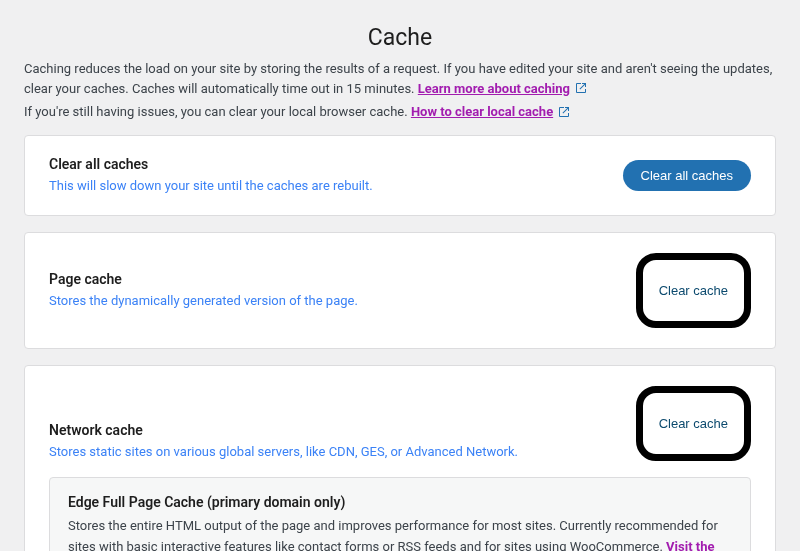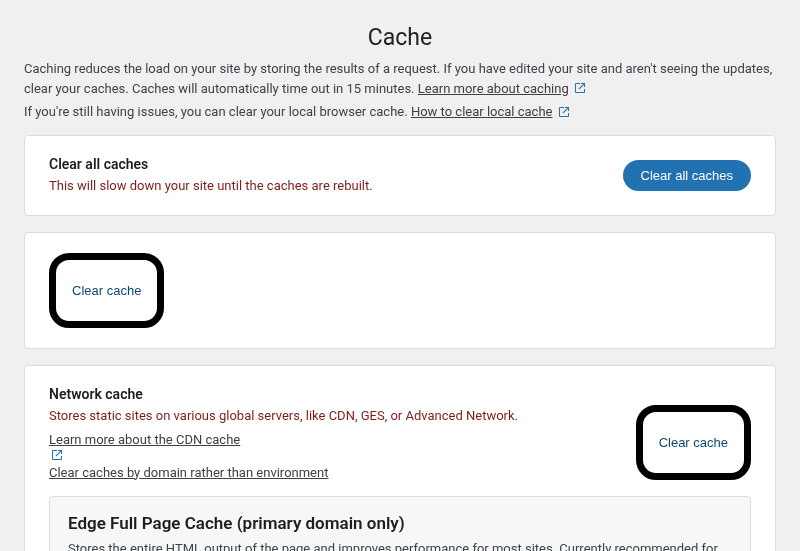--- a/index.html
+++ b/index.html
@@ -22,23 +22,24 @@
       line-height: 1.5;
       margin-bottom: 4px;
     }
     .page-description-2 {
       font-size: 13px;
       color: #3c434a;
       line-height: 1.5;
       margin-bottom: 13px;
     }
     a {
-      color: #404040;
+      color: #a21caf;
       text-decoration: underline;
       cursor: pointer;
+      font-weight: bold;
     }
     .card {
       background: #fff;
       border: 1px solid #dcdcde;
       border-radius: 4px;
       margin-bottom: 16px;
       padding: 20px 24px;
       display: flex;
       align-items: center;
       justify-content: space-between;
@@ -47,21 +48,21 @@
       flex: 1;
       margin-right: 20px;
     }
     .card-title {
       font-weight: 600;
       font-size: 14px;
       margin-bottom: 4px;
     }
     .card-description {
       font-size: 13px;
-      color: #7f1d1d;
+      color: #3b82f6;
       line-height: 1.5;
     }
     .btn-primary {
       background: #2271b1;
       color: #fff;
       border: none;
       border-radius: 20px;
       padding: 8px 18px;
       font-size: 13px;
       font-weight: 500;
@@ -105,21 +106,21 @@
     }
     .edge-box {
       background: #f6f7f7;
       border: 1px solid #dcdcde;
       border-radius: 4px;
       margin-top: 16px;
       padding: 16px 18px;
     }
     .edge-title {
       font-weight: 600;
-      font-size: 17px;
+      font-size: 14px;
       margin-bottom: 6px;
     }
     .edge-description {
       font-size: 13px;
       color: #3c434a;
       line-height: 1.6;
     }
     .ext-link-icon {
       display: inline-block;
       width: 12px;
@@ -153,37 +154,32 @@
 
 <div class="card">
   <div class="card-content">
     <div class="card-title">Clear all caches</div>
     <div class="card-description">This will slow down your site until the caches are rebuilt.</div>
   </div>
   <button class="btn-primary">Clear all caches</button>
 </div>
 
 <div class="card">
+  <div class="card-content">
+    <div class="card-title">Page cache</div>
+    <div class="card-description">Stores the dynamically generated version of the page.</div>
+  </div>
   <button class="btn-outline">Clear cache</button>
 </div>
 
 <div class="network-card">
   <div class="network-card-top">
     <div class="network-card-content">
       <div class="card-title">Network cache</div>
       <div class="card-description">Stores static sites on various global servers, like CDN, GES, or Advanced Network.</div>
-      <div class="network-links">
-        <a>Learn more about the CDN cache</a>
-        <svg class="ext-link-icon" viewBox="0 0 12 12" fill="none" xmlns="http://www.w3.org/2000/svg">
-            <path d="M10 10H2V2h4V1H2a1 1 0 0 0-1 1v8a1 1 0 0 0 1 1h8a1 1 0 0 0 1-1V7h-1v3Z" fill="#2271b1"></path>
-            <path d="M7 1v1h2.29L4.5 6.79l.71.71L10 2.71V5h1V1H7Z" fill="#2271b1"></path>
-          </svg>
-        <br>
-        <a>Clear caches by domain rather than environment</a>
-      </div>
     </div>
     <button class="btn-outline">Clear cache</button>
   </div>
 
   <div class="edge-box">
     <div class="edge-title">Edge Full Page Cache (primary domain only)</div>
     <div class="edge-description">
       <span>Stores the entire HTML output of the page and improves performance for most sites. Currently recommended for sites with basic interactive features like contact forms or RSS feeds and for sites using WooCommerce.</span>
       <a>Visit the Domains page</a>
       <span> </span>

